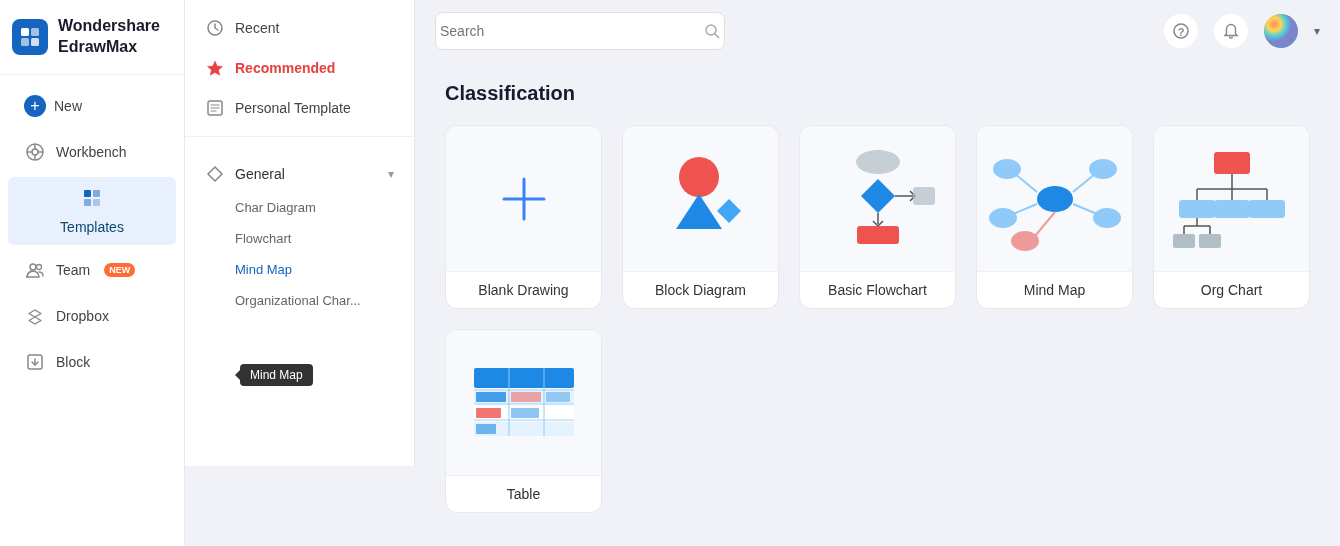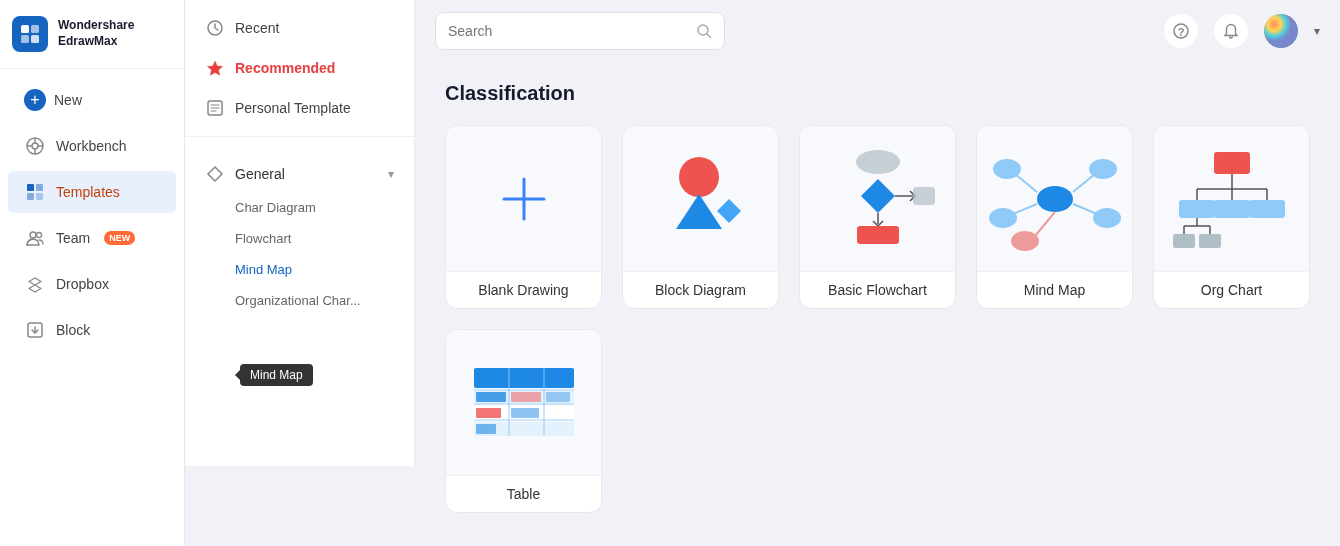--- a/index.html
+++ b/index.html
@@ -28,21 +28,21 @@
       background: #1565c0;
       border-radius: 8px;
       display: flex;
       align-items: center;
       justify-content: center;
       color: #fff;
       font-size: 18px;
       font-weight: bold;
     }
     .logo-text {
-      font-size: 12px;
+      font-size: 16px;
       font-weight: 600;
       color: #1a1a2e;
       line-height: 1.3;
     }
     .nav-items {
       display: flex;
       flex-direction: column;
       padding: 8px 0;
       flex: 1;
     }
@@ -51,21 +51,21 @@
       align-items: center;
       gap: 10px;
       padding: 10px 16px;
       cursor: pointer;
       color: #444;
       font-size: 14px;
       border-radius: 6px;
       margin: 2px 8px;
       position: relative;
     }
-    .nav-item.active { background: #e8f0fe; color: #c2410c; }
+    .nav-item.active { background: #e8f0fe; color: #0c4a6e; flex-direction: column; }
     .nav-icon {
       width: 22px;
       height: 22px;
       display: flex;
       align-items: center;
       justify-content: center;
       flex-shrink: 0;
     }
     .nav-item-new {
       display: flex;
@@ -195,21 +195,21 @@
       align-items: center;
       justify-content: space-between;
     }
     .search-bar {
       width: 290px;
       height: 38px;
       background: #fff;
       border-radius: 8px;
       display: flex;
       align-items: center;
-      padding: 0 12px;
+      padding: 0 4px;
       gap: 8px;
       border: 1px solid #e0e0e0;
     }
     .search-input {
       border: none;
       outline: none;
       font-size: 14px;
       color: #999;
       flex: 1;
       background: transparent;

